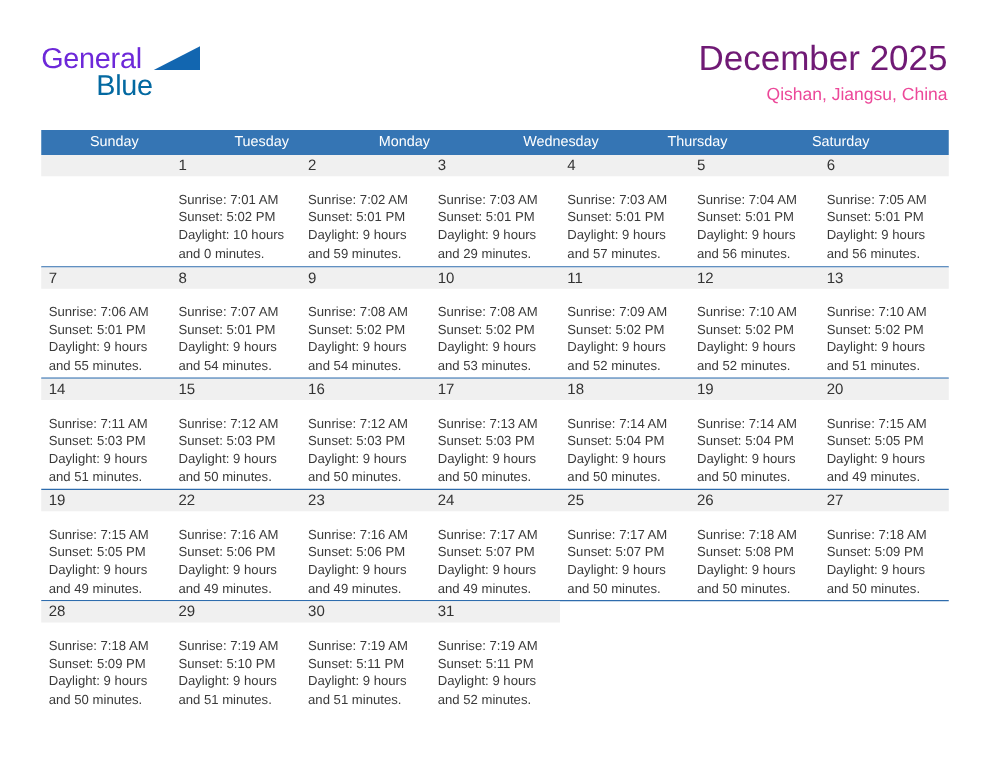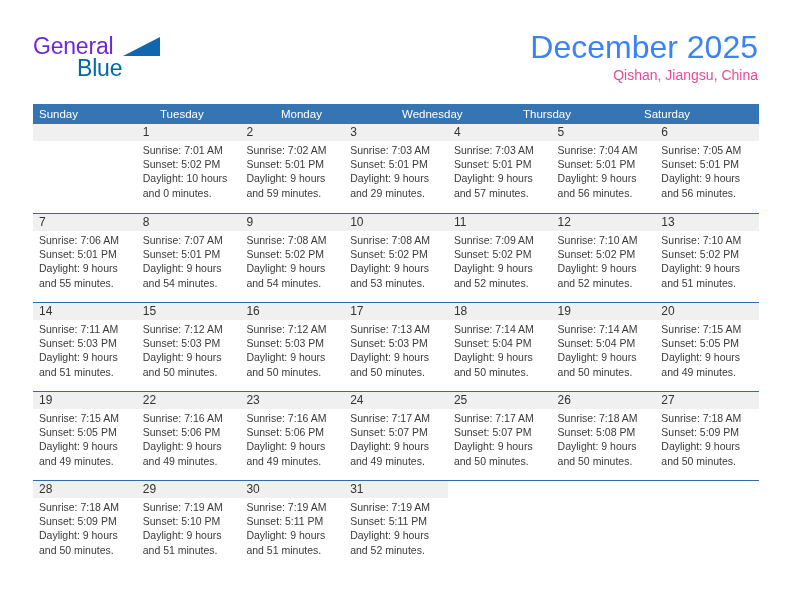--- a/index.html
+++ b/index.html
@@ -64,22 +64,22 @@
     color: #0369a1;
     font-family: "Liberation Sans", sans-serif;
   }
   .title-block {
     position: absolute;
     right: 34px;
     top: 30px;
     text-align: right;
   }
   .cal-title {
-    font-size: 32px;
-    color: #3b82f6;
+    font-size: 28px;
+    color: #701a75;
     line-height: 34px;
     white-space: nowrap;
     text-align: right;
   }
   .cal-subtitle {
     margin-top: 2px;
     font-size: 14px;
     color: #ec4899;
     line-height: 18px;
     white-space: nowrap;
@@ -89,20 +89,21 @@
   .calendar {
     position: absolute;
     left: 33px;
     top: 104px;
     width: 726px;
   }
   .weekday-row {
     display: flex;
     background: #3575b4;
     height: 20px;
+    padding-left: 33px;
   }
   .weekday {
     flex: 1 1 0;
     color: #ffffff;
     font-size: 11.5px;
     line-height: 20px;
     padding-left: 6px;
     box-sizing: border-box;
     white-space: nowrap;
   }
@@ -133,21 +134,21 @@
     padding: 0 6px;
     position: relative;
   }
   .day-num {
     font-size: 12px;
     line-height: 17px;
     height: 17px;
     color: #333333;
   }
   .day-info {
-    margin-top: 2px;
+    margin-top: 12px;
     font-size: 10.5px;
     line-height: 14.2px;
     color: #3a3a3a;
   }
   .day-info div { white-space: nowrap; }
   .day.empty .day-num { visibility: hidden; }
 </style>
 </head>
 <body>
 

